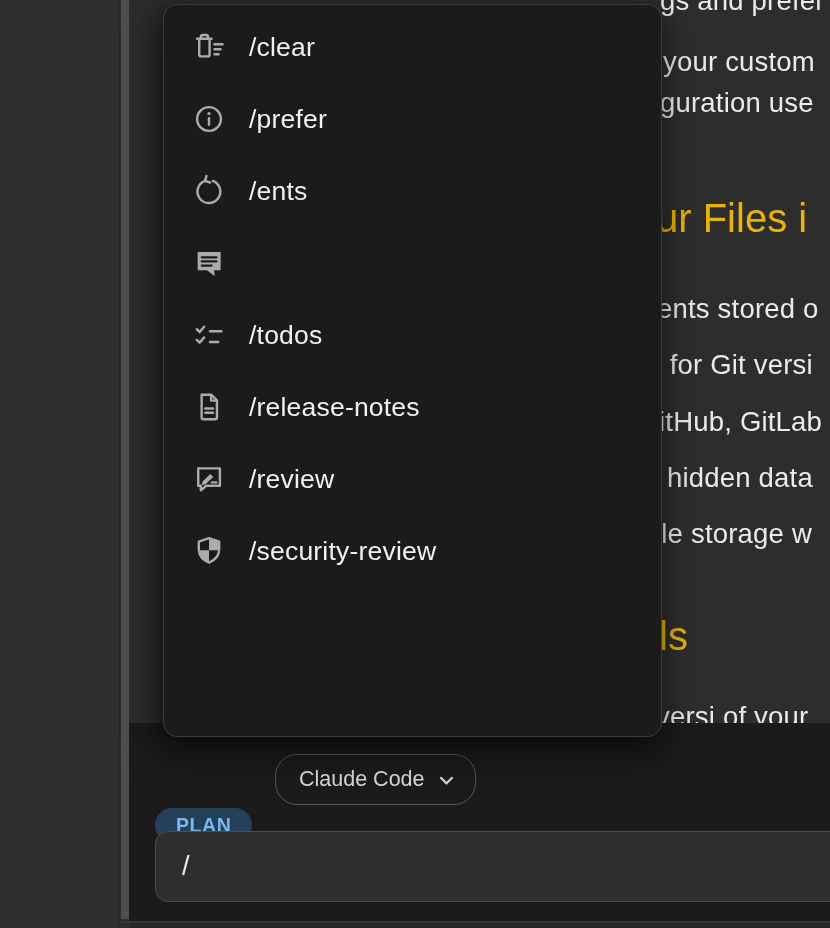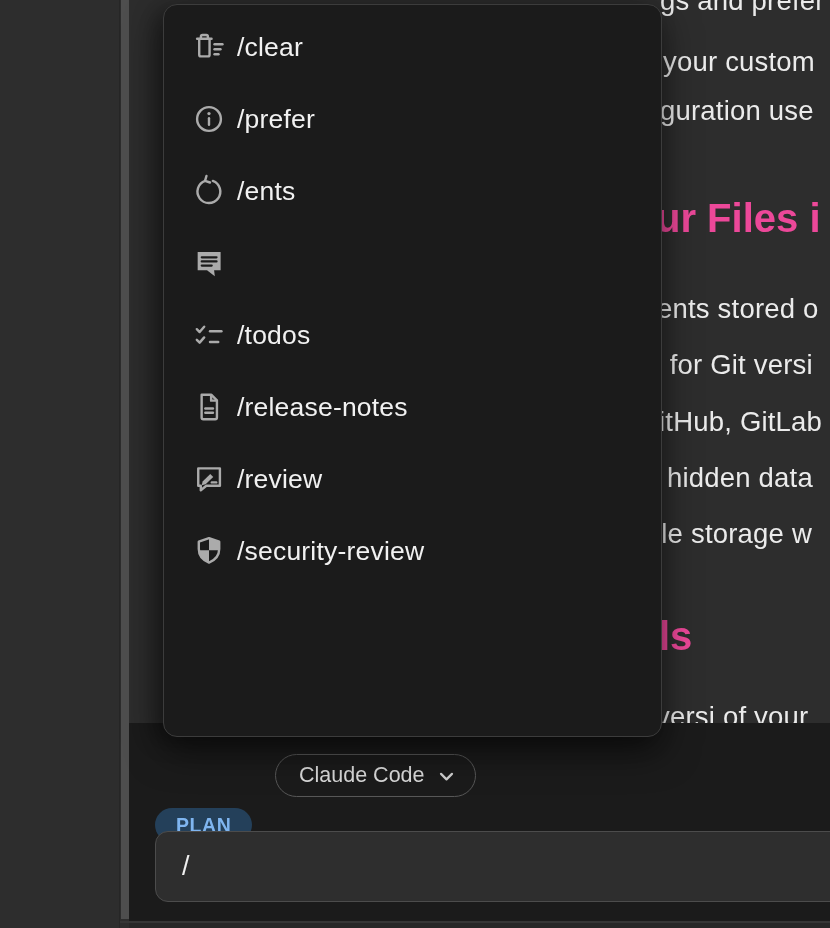--- a/index.html
+++ b/index.html
@@ -6,59 +6,59 @@
   *{box-sizing:border-box;}
   .stage{
     position:relative;width:830px;height:928px;overflow:hidden;
     background:#2d2d2d;font-family:"Liberation Sans",sans-serif;
   }
   
   .left-panel{position:absolute;left:0;top:0;width:120px;height:928px;background:#2d2d2d;border-right:1px solid #262626;z-index:7;}
   .scrollbar{position:absolute;left:121px;top:0;width:8px;height:919px;background:#4e4e4e;z-index:8;}
   
   .docline{position:absolute;white-space:nowrap;z-index:1;color:#ebebeb;font-size:27.5px;line-height:34px;letter-spacing:.2px;}
-  .docline.heading{color:#ec4899;font-size:40px;font-weight:700;line-height:48px;letter-spacing:0;}
+  .docline.heading{color:#eab308;font-size:40px;font-weight:400;line-height:48px;letter-spacing:0;}
   .l0{left:660px;top:-16px}
   .l1{left:663px;top:45px}
-  .l2{left:660px;top:94px}
+  .l2{left:660px;top:86px}
   .l3{left:656px;top:194px}
   .l4{left:657px;top:292px}
   .l5{left:654px;top:348px}
   .l6{left:659px;top:405px}
   .l7{left:667px;top:461px}
   .l8{left:655px;top:517px}
   .l9{left:659px;top:612px}
   .l10{left:656px;top:700px}
   
   .footer{position:absolute;left:129px;top:723px;width:701px;height:198px;background:#1b1b1b;z-index:5;}
   .divider{position:absolute;left:0;top:921px;width:830px;height:1.5px;background:#3a3a3a;opacity:.75;z-index:6;}
   .bottom-strip{position:absolute;left:129px;top:922.5px;width:701px;height:6px;background:#272727;z-index:6;}
   .mode-badge{
     position:absolute;left:26px;top:37px;height:34px;padding:0 21px;border-radius:17px;
     background:#24405a;color:#7fb5f0;font-size:19.5px;font-weight:700;letter-spacing:.6px;
     display:inline-flex;align-items:center;justify-content:center;cursor:pointer;margin-top:48px;
   }
   .model-pill{
-    position:absolute;left:146px;top:31px;height:43px;padding:0 19px 0 23px;border-radius:22px;
+    position:absolute;left:146px;top:31px;height:51px;padding:0 19px 0 23px;border-radius:22px;
     border:1.5px solid #575757;color:#d9d9d9;font-size:21.5px;
     display:inline-flex;align-items:center;gap:12px;background:transparent;cursor:pointer;
   }
   .model-pill svg{display:block;margin-top:2px;}
   .message-input{
     position:absolute;left:26px;top:108px;width:702px;height:71px;border-radius:13px;
     background:#2e2e2e;border:1.2px solid #4c4c4c;display:flex;align-items:center;
     padding:0 26px;font-size:27px;color:#f0f0f0;cursor:text;
   }
   
   .panel{
     position:absolute;left:163px;top:4px;width:499px;height:733px;z-index:10;
     background:#1b1b1b;border:1px solid #3c3c3c;border-radius:14px;padding:6px 0;
     box-shadow:0 14px 36px rgba(0,0,0,.5), -9px 4px 22px rgba(0,0,0,.3);
   }
-  .mi{display:flex;align-items:center;height:72px;padding:0 28px;gap:11px;cursor:pointer;}
+  .mi{display:flex;align-items:center;height:72px;padding:0 28px;gap:23px;cursor:pointer;}
   .mi svg{flex:0 0 auto;display:block;}
   .ml{color:#f1f1f1;font-size:26.5px;letter-spacing:.2px;white-space:nowrap;}
   .ic{stroke:#ababab;fill:none;stroke-width:1.7;stroke-linecap:round;stroke-linejoin:round;}
 </style>
 </head>
 <body>
 
 <div class="stage">
 
   <div>

